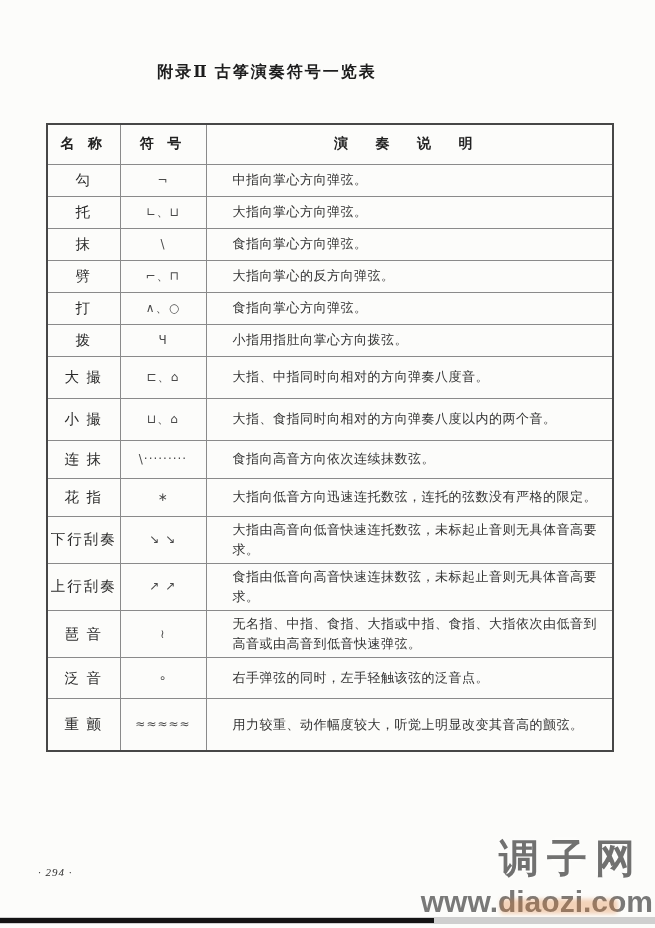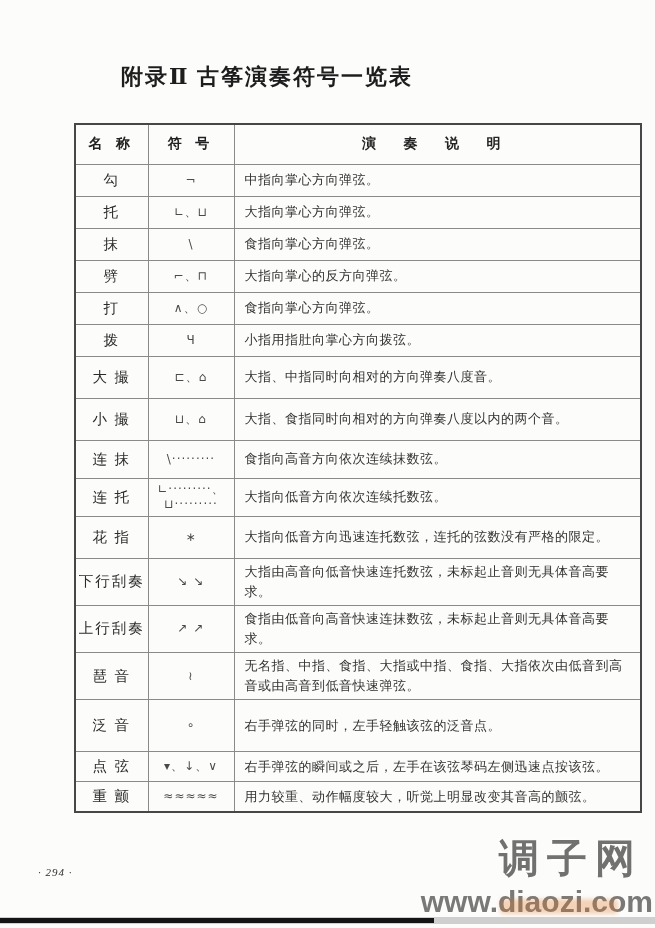--- a/index.html
+++ b/index.html
@@ -10,34 +10,33 @@
     background:#fcfcfa;
     overflow:hidden;
     font-family:"Liberation Serif","DejaVu Serif",serif;
     color:#2f2f2f;
   }
   .title{
     position:absolute;
     left:0;top:62px;width:534px;
     margin:0;
     text-align:center;
-    font-size:22px;
+    font-size:16px;
     font-weight:bold;
     letter-spacing:2px;
     color:#1d1d1d;
   }
   table.symbol-table{
     position:absolute;
     left:46px;top:123px;
     width:566px;
     border-collapse:collapse;
     table-layout:fixed;
     background:transparent;
     border:2px solid #474747;
-    margin-left:28px;
   }
   col.c-name{width:73px;}
   col.c-symbol{width:86px;}
   col.c-desc{width:407px;}
   th,td{
     border:1px solid #8a8a8a;
     vertical-align:middle;
     font-weight:normal;
   }
   thead tr{height:40px;}
@@ -61,21 +60,21 @@
     color:#4a4a4a;
     white-space:pre-line;
     line-height:1.25;
     letter-spacing:1px;
     font-family:"DejaVu Sans","Liberation Sans",sans-serif;
   }
   td.description-cell{
     font-size:13px;
     color:#333;
     line-height:1.55;
-    padding:3px 8px 3px 10px;
+    padding:3px 8px 3px 26px;
     letter-spacing:0.5px;
   }
   
   tbody tr{height:32px;}
   tbody tr:nth-child(7),tbody tr:nth-child(8),tbody tr:nth-child(11),
   tbody tr:nth-child(13){height:42px;}
   tbody tr:nth-child(9),tbody tr:nth-child(10){height:38px;}
   tbody tr:nth-child(12){height:34px;}
   tbody tr:nth-child(14){height:41px;}
   tbody tr:nth-child(15){height:52px;}
@@ -193,26 +192,20 @@
           <td class="name-cell">小 撮</td>
           <td class="symbol-cell">⊔、⌂</td>
           <td class="description-cell">大指、食指同时向相对的方向弹奏八度以内的两个音。</td>
         </tr>
         <tr>
           <td class="name-cell">连 抹</td>
           <td class="symbol-cell">\·········</td>
           <td class="description-cell">食指向高音方向依次连续抹数弦。</td>
         </tr>
         <tr>
-          <td class="name-cell">连 托</td>
-          <td class="symbol-cell">∟·········、
-⊔·········</td>
-          <td class="description-cell">大指向低音方向依次连续托数弦。</td>
-        </tr>
-        <tr>
           <td class="name-cell">花 指</td>
           <td class="symbol-cell">∗</td>
           <td class="description-cell">大指向低音方向迅速连托数弦，连托的弦数没有严格的限定。</td>
         </tr>
         <tr>
           <td class="name-cell">下行刮奏</td>
           <td class="symbol-cell">↘ ↘</td>
           <td class="description-cell">大指由高音向低音快速连托数弦，未标起止音则无具体音高要求。</td>
         </tr>
         <tr>
@@ -224,25 +217,20 @@
           <td class="name-cell">琶 音</td>
           <td class="symbol-cell">≀</td>
           <td class="description-cell">无名指、中指、食指、大指或中指、食指、大指依次由低音到高音或由高音到低音快速弹弦。</td>
         </tr>
         <tr>
           <td class="name-cell">泛 音</td>
           <td class="symbol-cell">∘</td>
           <td class="description-cell">右手弹弦的同时，左手轻触该弦的泛音点。</td>
         </tr>
         <tr>
-          <td class="name-cell">点 弦</td>
-          <td class="symbol-cell">▾、↓、∨</td>
-          <td class="description-cell">右手弹弦的瞬间或之后，左手在该弦琴码左侧迅速点按该弦。</td>
-        </tr>
-        <tr>
           <td class="name-cell">重 颤</td>
           <td class="symbol-cell">≈≈≈≈≈</td>
           <td class="description-cell">用力较重、动作幅度较大，听觉上明显改变其音高的颤弦。</td>
         </tr>
       </tbody>
   </table>
 
   <div class="pagenum">· 294 ·</div>
 
   <div class="wm-name">调子网</div>

